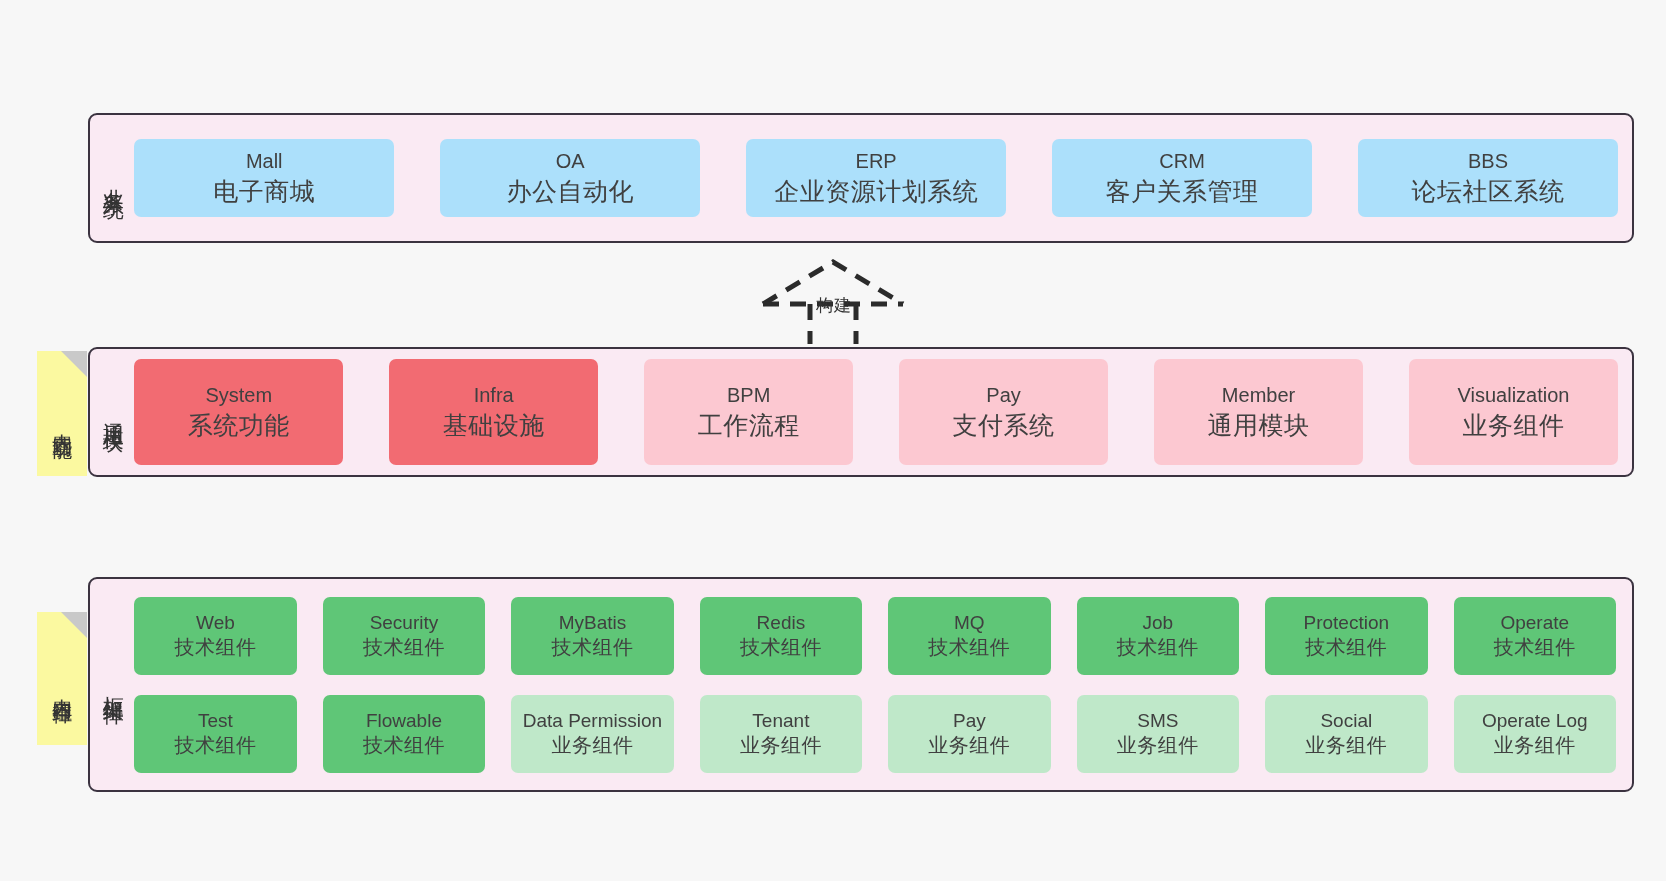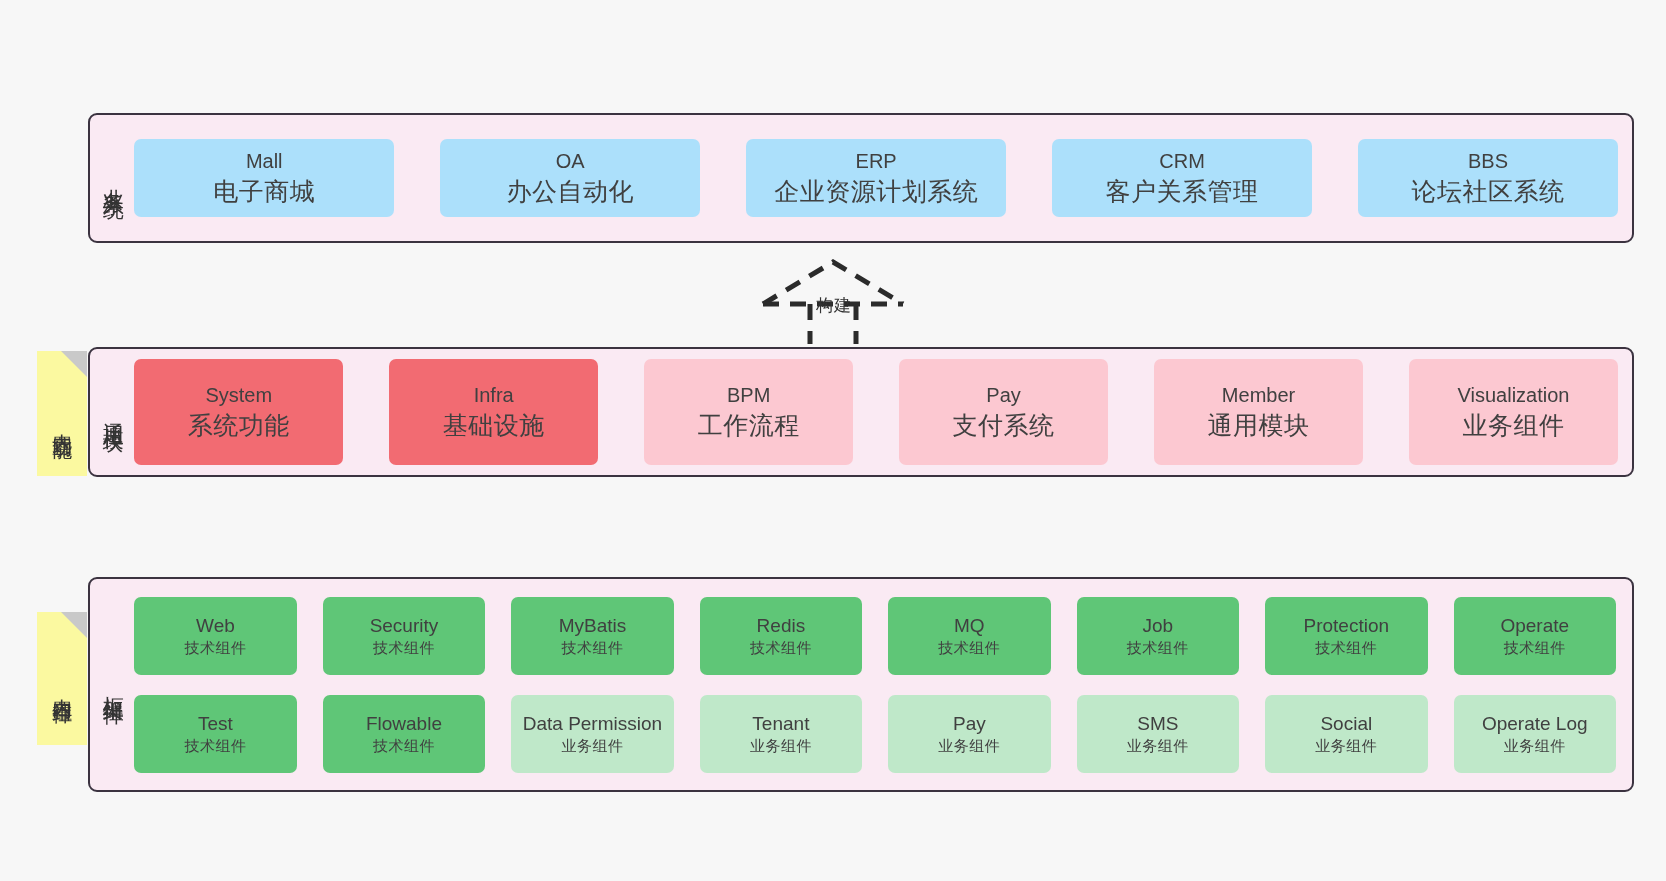--- a/index.html
+++ b/index.html
@@ -123,21 +123,21 @@
     height: 215px;
   }
   #layer-framework .layer-body { gap: 20px; padding-right: 16px; }
   #layer-framework .row { gap: 26px; }
   #layer-framework .node {
     height: 78px;
   }
   .node.green { background: #5fc677; }
   .node.lightgreen { background: #bfe8c9; }
   #layer-framework .node .en { font-size: 19px; }
-  #layer-framework .node .cn { font-size: 15px; }
+  #layer-framework .node .cn { font-size: 20px; }
 
   
   .note {
     position: absolute;
     box-sizing: border-box;
     background: #fbf9a0;
     color: #333333;
     font-size: 20px;
     letter-spacing: 2px;
     display: flex;

